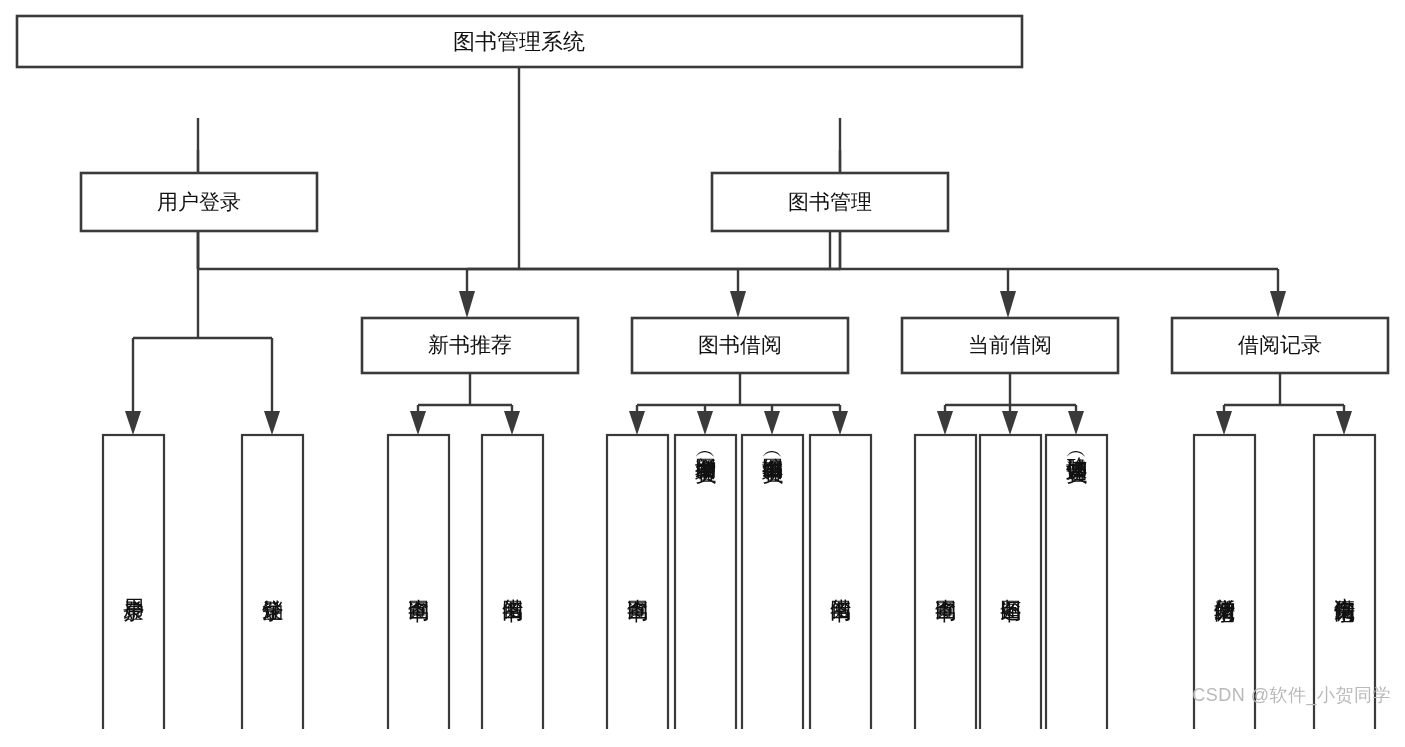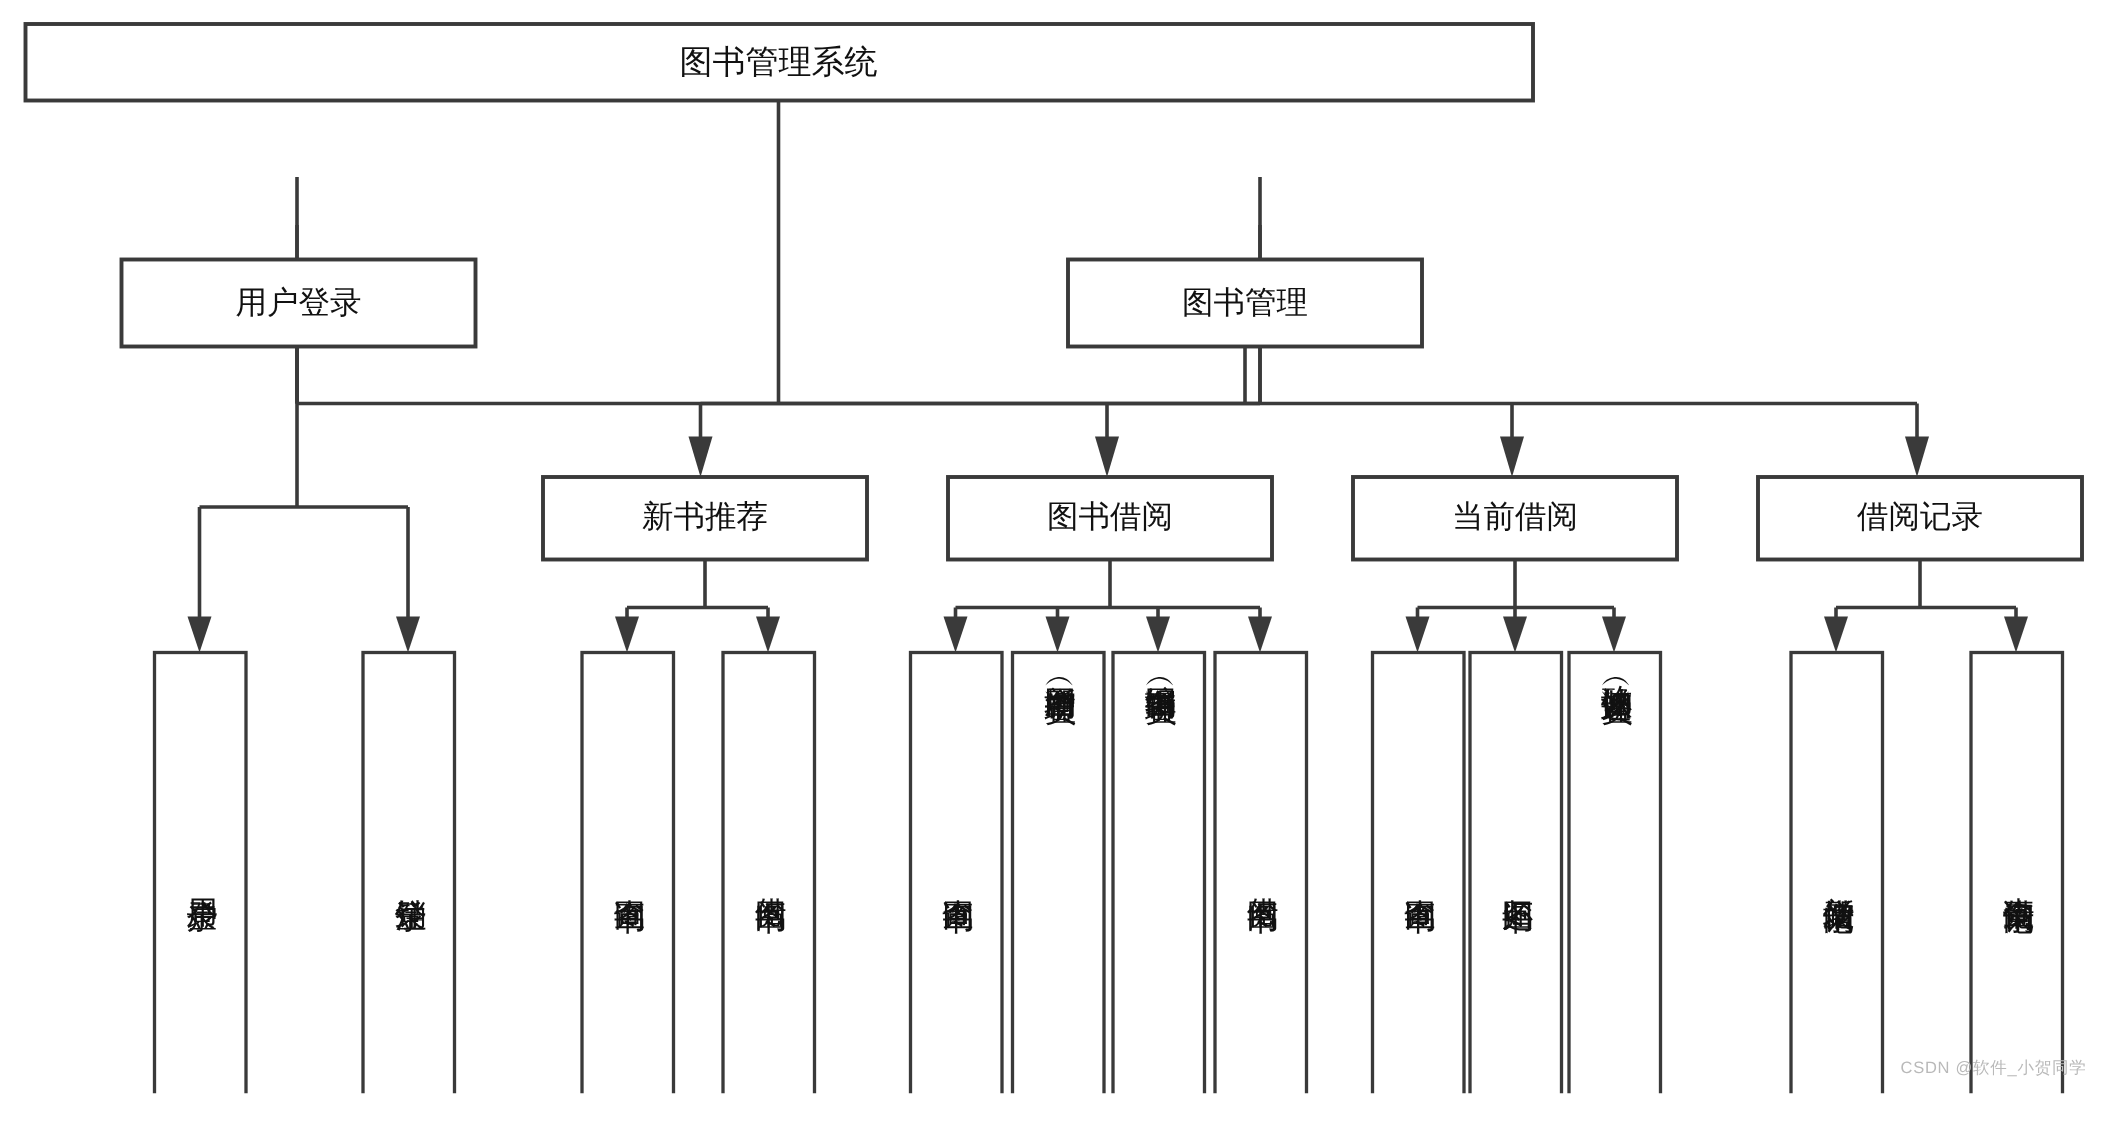--- a/index.html
+++ b/index.html
@@ -67,23 +67,23 @@
     font-family: "Liberation Sans", "DejaVu Sans", sans-serif;
     font-size: 21px;
     line-height: 1.08;
     color: #111111;
     letter-spacing: 1px;
     white-space: nowrap;
   }
   .watermark {
     position: absolute;
     right: 14px;
-    bottom: 10px;
+    bottom: 22px;
     font-family: "Liberation Sans", "DejaVu Sans", sans-serif;
-    font-size: 11px;
+    font-size: 18px;
     color: #b9b9b9;
     letter-spacing: 0.5px;
     white-space: nowrap;
   }
 </style>
 </head>
 <body>
 
 <div id="diagram-root">
 

